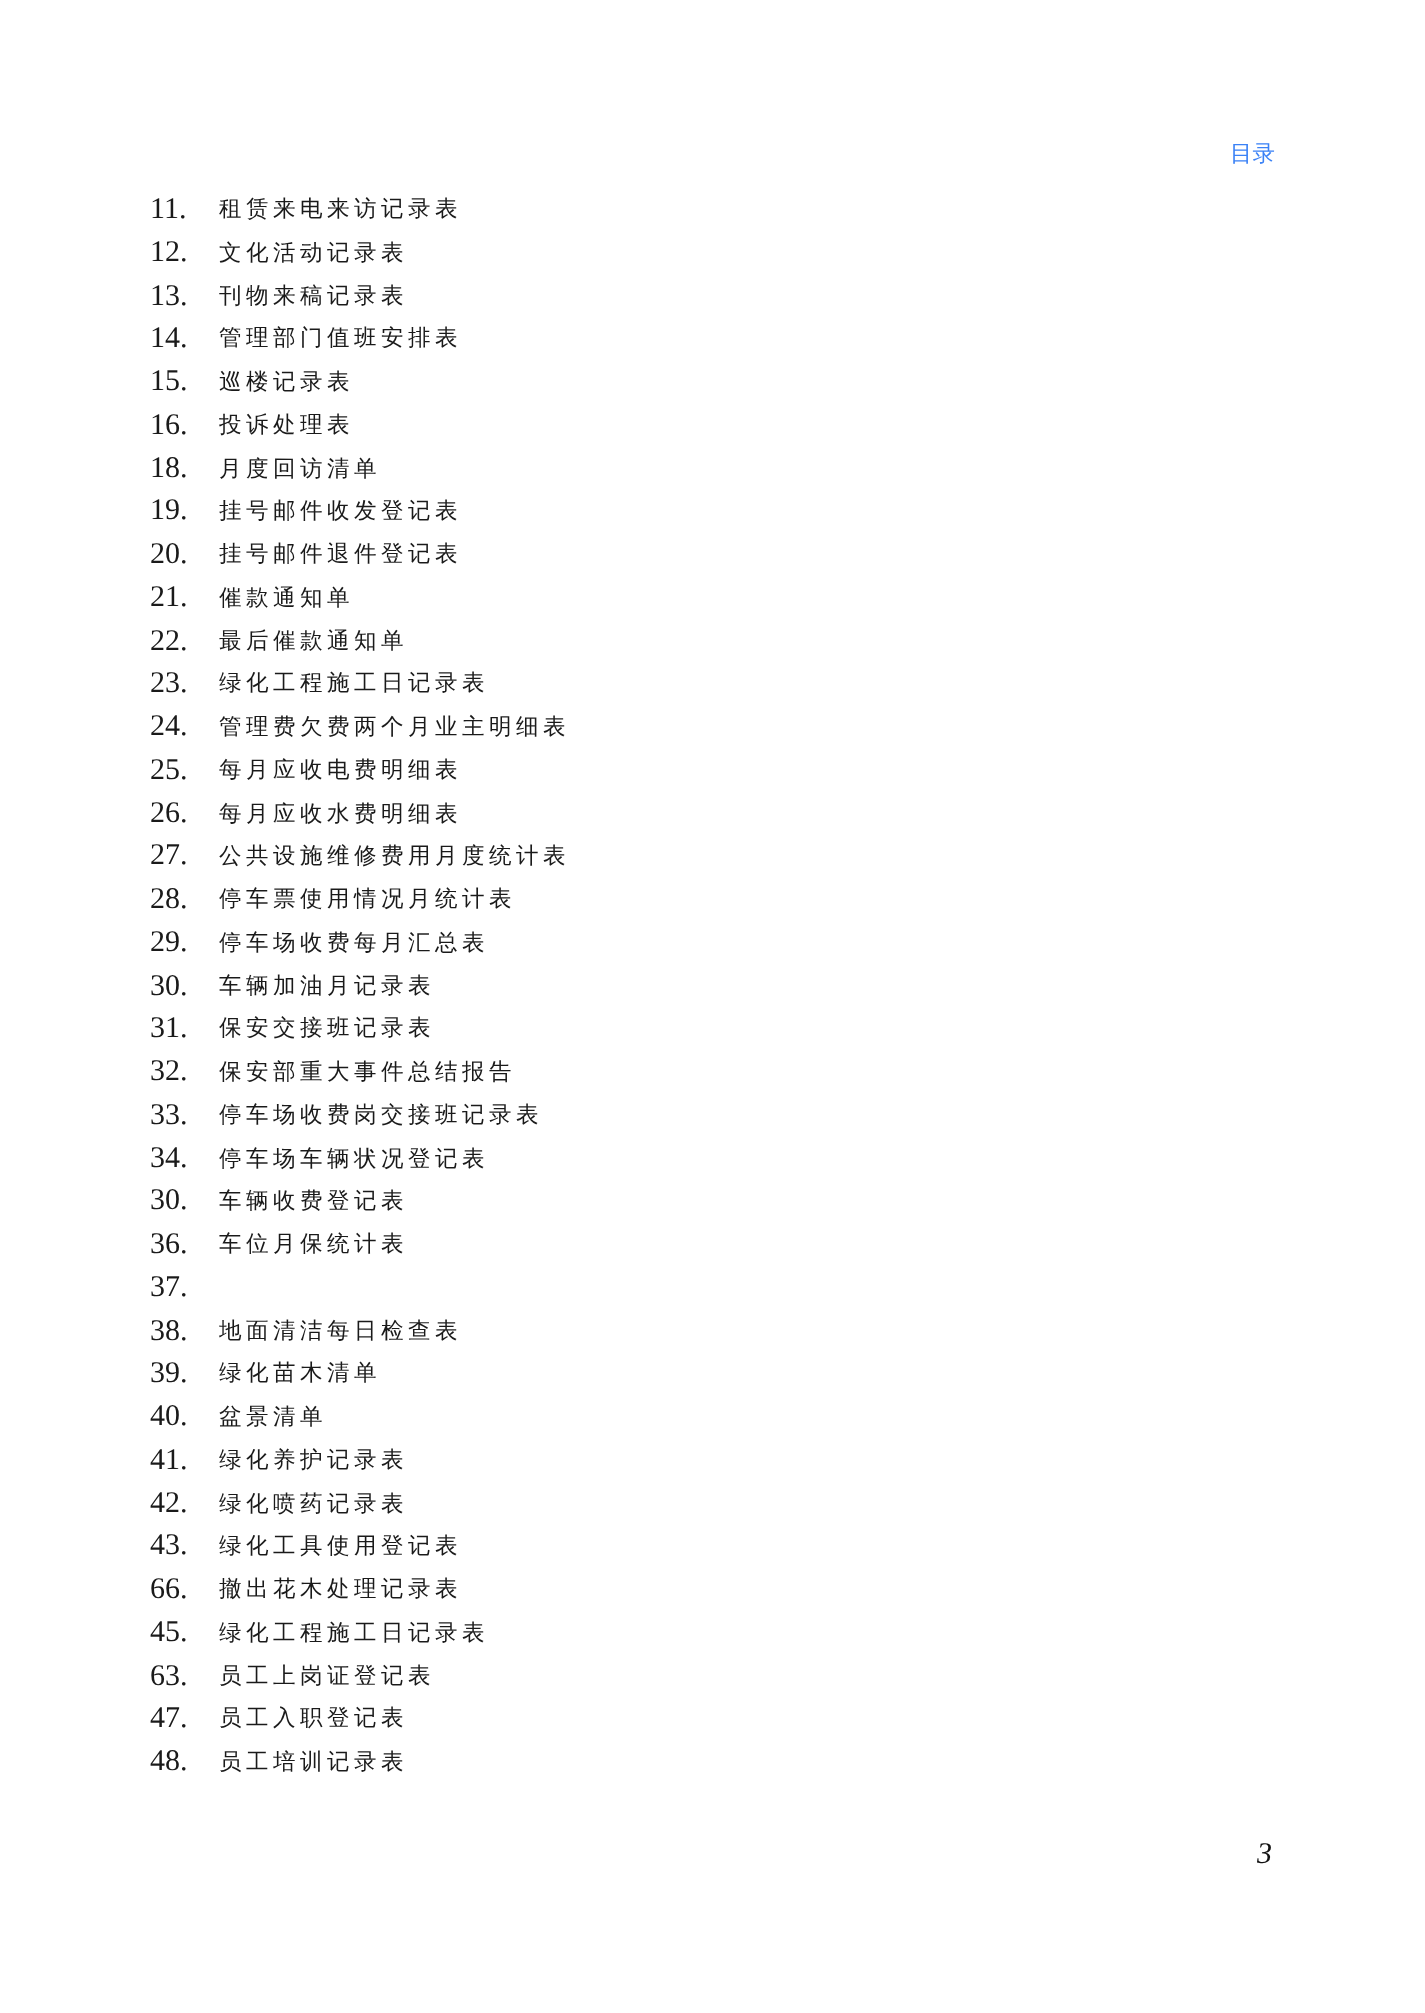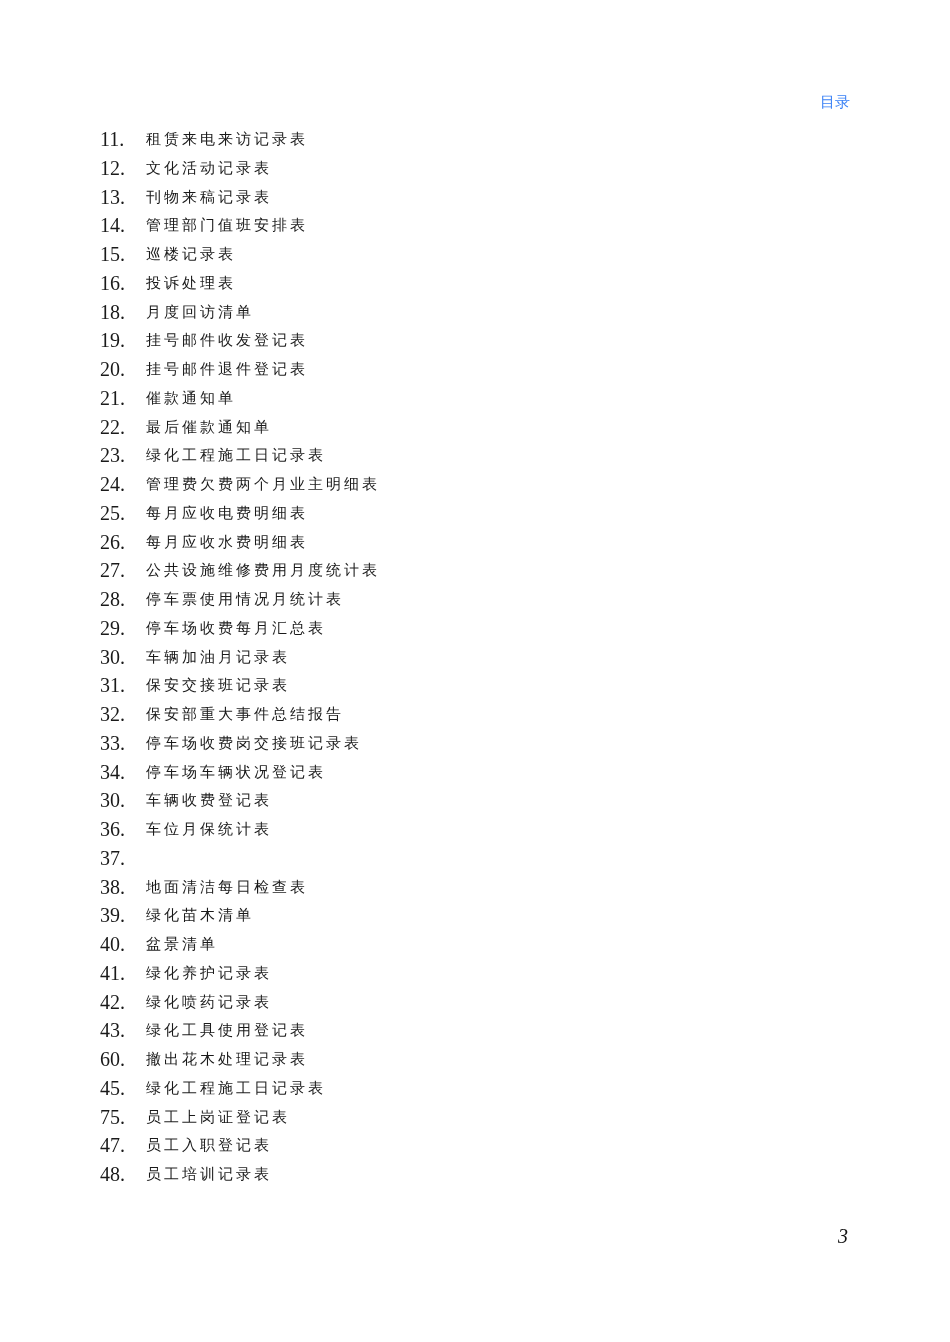--- a/index.html
+++ b/index.html
@@ -191,29 +191,29 @@
     </li>
   <li class="toc-item">
       <span class="toc-num">42.</span>
       <span class="toc-text">绿化喷药记录表</span>
     </li>
   <li class="toc-item">
       <span class="toc-num">43.</span>
       <span class="toc-text">绿化工具使用登记表</span>
     </li>
   <li class="toc-item">
-      <span class="toc-num">60.</span>
+      <span class="toc-num">66.</span>
       <span class="toc-text">撤出花木处理记录表</span>
     </li>
   <li class="toc-item">
       <span class="toc-num">45.</span>
       <span class="toc-text">绿化工程施工日记录表</span>
     </li>
   <li class="toc-item">
-      <span class="toc-num">75.</span>
+      <span class="toc-num">63.</span>
       <span class="toc-text">员工上岗证登记表</span>
     </li>
   <li class="toc-item">
       <span class="toc-num">47.</span>
       <span class="toc-text">员工入职登记表</span>
     </li>
   <li class="toc-item">
       <span class="toc-num">48.</span>
       <span class="toc-text">员工培训记录表</span>
     </li>

